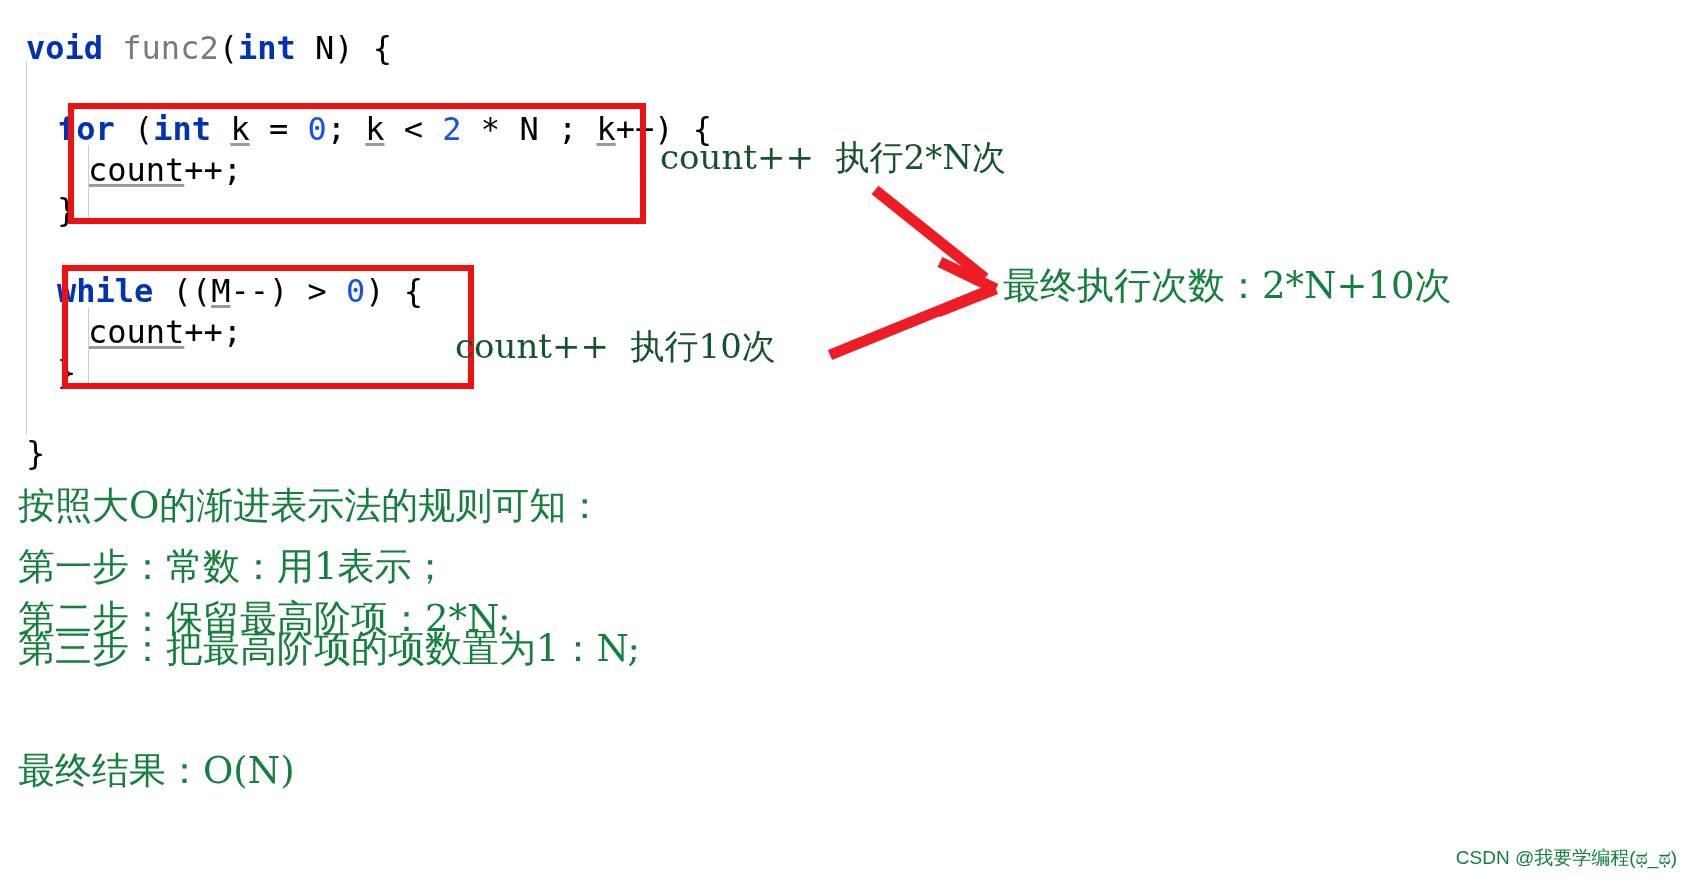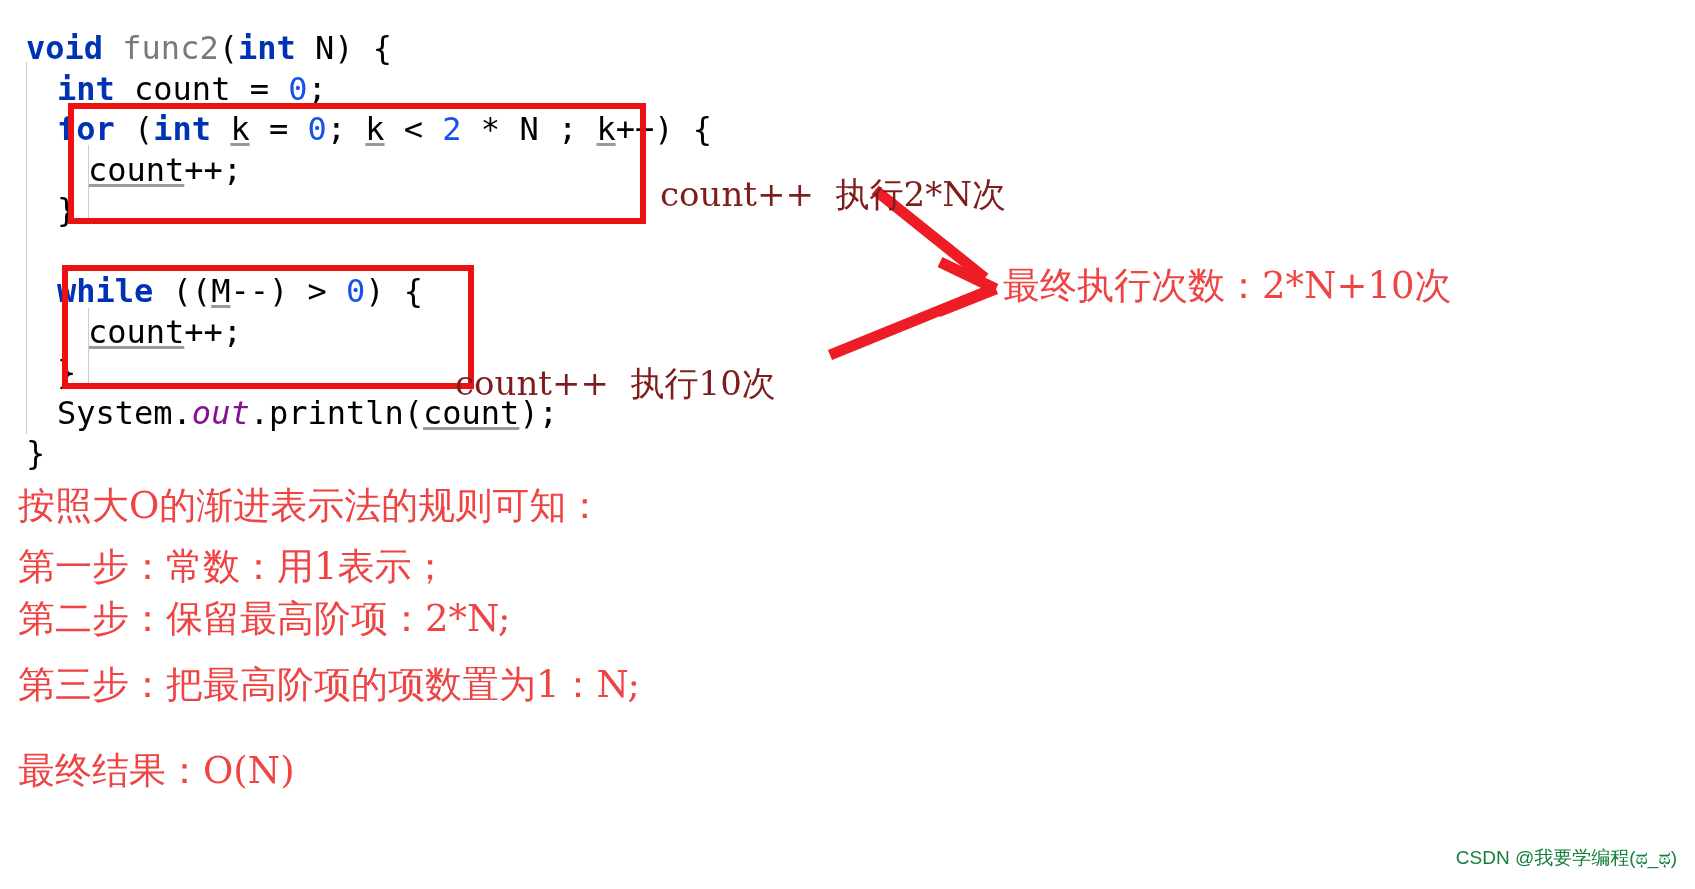--- a/index.html
+++ b/index.html
@@ -51,30 +51,29 @@
     position: absolute;
     border: 6px solid #ee1111;
     box-sizing: border-box;
     background: transparent;
   }
 
   
   .anno {
     position: absolute;
     white-space: pre;
-    color: #7f1d1d;
+    color: #14532d;
     font-family: "DejaVu Serif", "Liberation Serif", serif;
     font-size: 34px;
     line-height: 1.15;
-    margin-top: 37px;
   }
   .anno-big {
     position: absolute;
     white-space: pre;
-    color: #ef4444;
+    color: #15803d;
     font-family: "DejaVu Serif", "Liberation Serif", serif;
     font-size: 37px;
     line-height: 1.15;
   }
 
   
   #arrows {
     position: absolute;
     left: 0; top: 0;
     width: 1695px;
@@ -92,28 +91,26 @@
     font-family: "Liberation Sans", sans-serif;
     white-space: pre;
   }
 </style>
 </head>
 <body>
 
 <div id="code-area">
 
 <div class="code-line" style="left: 26px; top: 26px;"><span class="kw">void </span><span class="fn">func2</span><span class="plain">(</span><span class="kw">int</span><span class="plain"> N) {</span></div>
-    <div class="code-line" style="left: 57px; top: 66.5px;"><span class="kw">int</span><span class="plain"> </span><span class="var">count</span><span class="plain"> = </span><span class="num">0</span><span class="plain">;</span></div>
     <div class="code-line" style="left: 57px; top: 107px;"><span class="kw">for</span><span class="plain"> (</span><span class="kw">int</span><span class="plain"> </span><span class="var">k</span><span class="plain"> = </span><span class="num">0</span><span class="plain">; </span><span class="var">k</span><span class="plain"> &lt; </span><span class="num">2</span><span class="plain"> * N ; </span><span class="var">k</span><span class="plain">++) {</span></div>
     <div class="code-line" style="left: 88px; top: 147.5px;"><span class="var">count</span><span class="plain">++;</span></div>
     <div class="code-line" style="left: 57px; top: 188px;"><span class="plain">}</span></div>
     <div class="code-line" style="left: 57px; top: 269px;"><span class="kw">while</span><span class="plain"> ((</span><span class="var">M</span><span class="plain">--) &gt; </span><span class="num">0</span><span class="plain">) {</span></div>
     <div class="code-line" style="left: 88px; top: 309.5px;"><span class="var">count</span><span class="plain">++;</span></div>
     <div class="code-line" style="left: 57px; top: 350px;"><span class="plain">}</span></div>
-    <div class="code-line" style="left: 57px; top: 390.5px;"><span class="plain">System.</span><span class="field">out</span><span class="plain">.println(</span><span class="var">count</span><span class="plain">);</span></div>
     <div class="code-line" style="left: 26px; top: 431px;"><span class="plain">}</span></div>
     <div class="guide" style="left: 26px; top: 62px; height: 372px;"></div>
     <div class="guide" style="left: 88px; top: 145px; height: 78px;"></div>
     <div class="guide" style="left: 88px; top: 308px; height: 78px;"></div>
   </div>
 
 <div class="red-rect" style="left:68px; top:103px; width:578px; height:121px;"></div>
 <div class="red-rect" style="left:62px; top:265px; width:412px; height:124px;"></div>
 
 <svg id="arrows" viewBox="0 0 1695 889" xmlns="http://www.w3.org/2000/svg">
@@ -131,17 +128,17 @@
 <div class="anno" style="left:455px; top:327px;">count++  执行10次</div>
 
 <div class="anno-big" style="left:1003px; top:265px;">最终执行次数：2*N+10次</div>
 
 <div class="anno-big" style="left:18px; top:485px;">按照大O的渐进表示法的规则可知：</div>
 
 <div class="anno-big" style="left:18px; top:546px;">第一步：常数：用1表示；</div>
 
 <div class="anno-big" style="left:18px; top:598px;">第二步：保留最高阶项：2*N;</div>
 
-<div class="anno-big" style="left:18px; top:664px;">第三步：把最高阶项的项数置为1：N;</div>
+<div class="anno-big" style="left:18px; top:628px;">第三步：把最高阶项的项数置为1：N;</div>
 
 <div class="anno-big" style="left:18px; top:750px;">最终结果：O(N)</div>
 
 <div id="watermark">CSDN @我要学编程(ಥ_ಥ)</div>
 
 </body></html>

